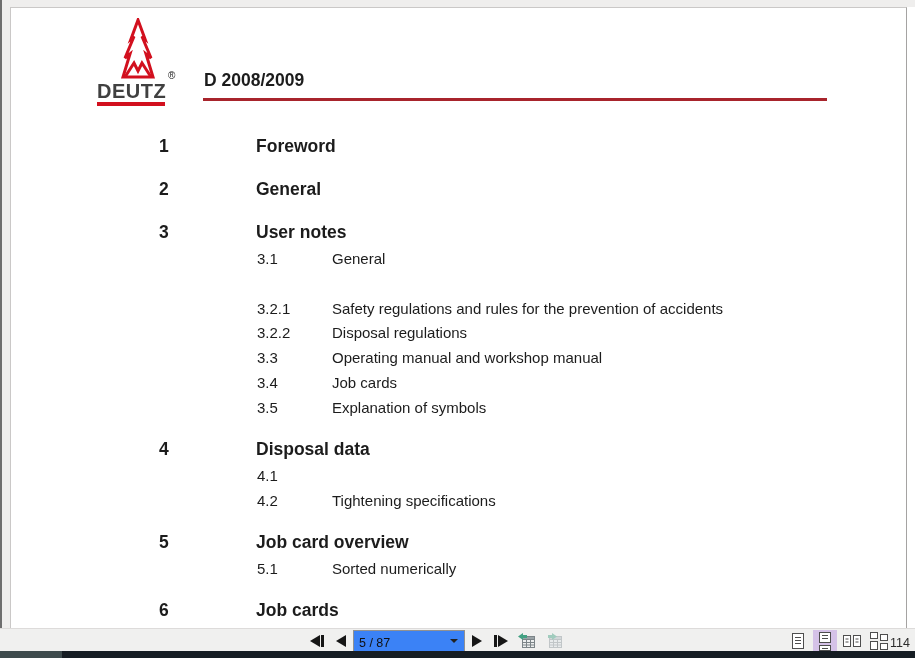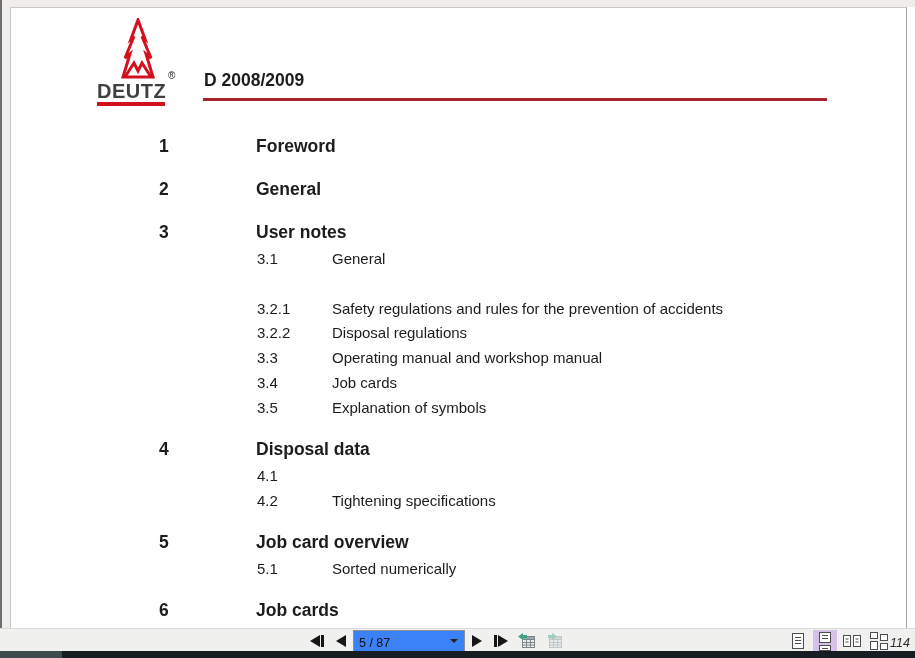--- a/index.html
+++ b/index.html
@@ -65,21 +65,21 @@
     font-family:"Liberation Sans","DejaVu Sans",sans-serif;font-size:12.5px;color:#111;background:transparent;
   }
   .combo-arrow{position:absolute;right:6px;top:8px;width:0;height:0;
     border-left:4px solid transparent;border-right:4px solid transparent;border-top:4px solid #222;}
   .view-icon{margin-left:9px;}
   .view-icon.disabled{opacity:.45;}
 
   .layout-group{position:absolute;left:786px;top:0;height:23px;display:flex;align-items:center;}
   .layout-btn{width:24px;height:21px;display:flex;align-items:center;justify-content:center;margin-right:3px;}
   .layout-btn.active{background:#d5c2e8;}
-  .zoom-clip{position:absolute;left:890px;top:4px;width:21px;height:16px;overflow:hidden;font-style:italic;}
+  .zoom-clip{position:absolute;left:890px;top:4px;width:21px;height:16px;overflow:hidden;}
   .zoom-text{font-size:12.5px;color:#2b2b2b;white-space:nowrap;}
 
   
   .bottom-strip{position:absolute;left:0;top:651px;width:915px;height:7px;background:#161d23;}
   .bottom-strip-left{position:absolute;left:0;top:651px;width:62px;height:7px;background:#3e4b4d;}
 </style>
 </head>
 <body>
 
 <div class="top-strip"></div>

